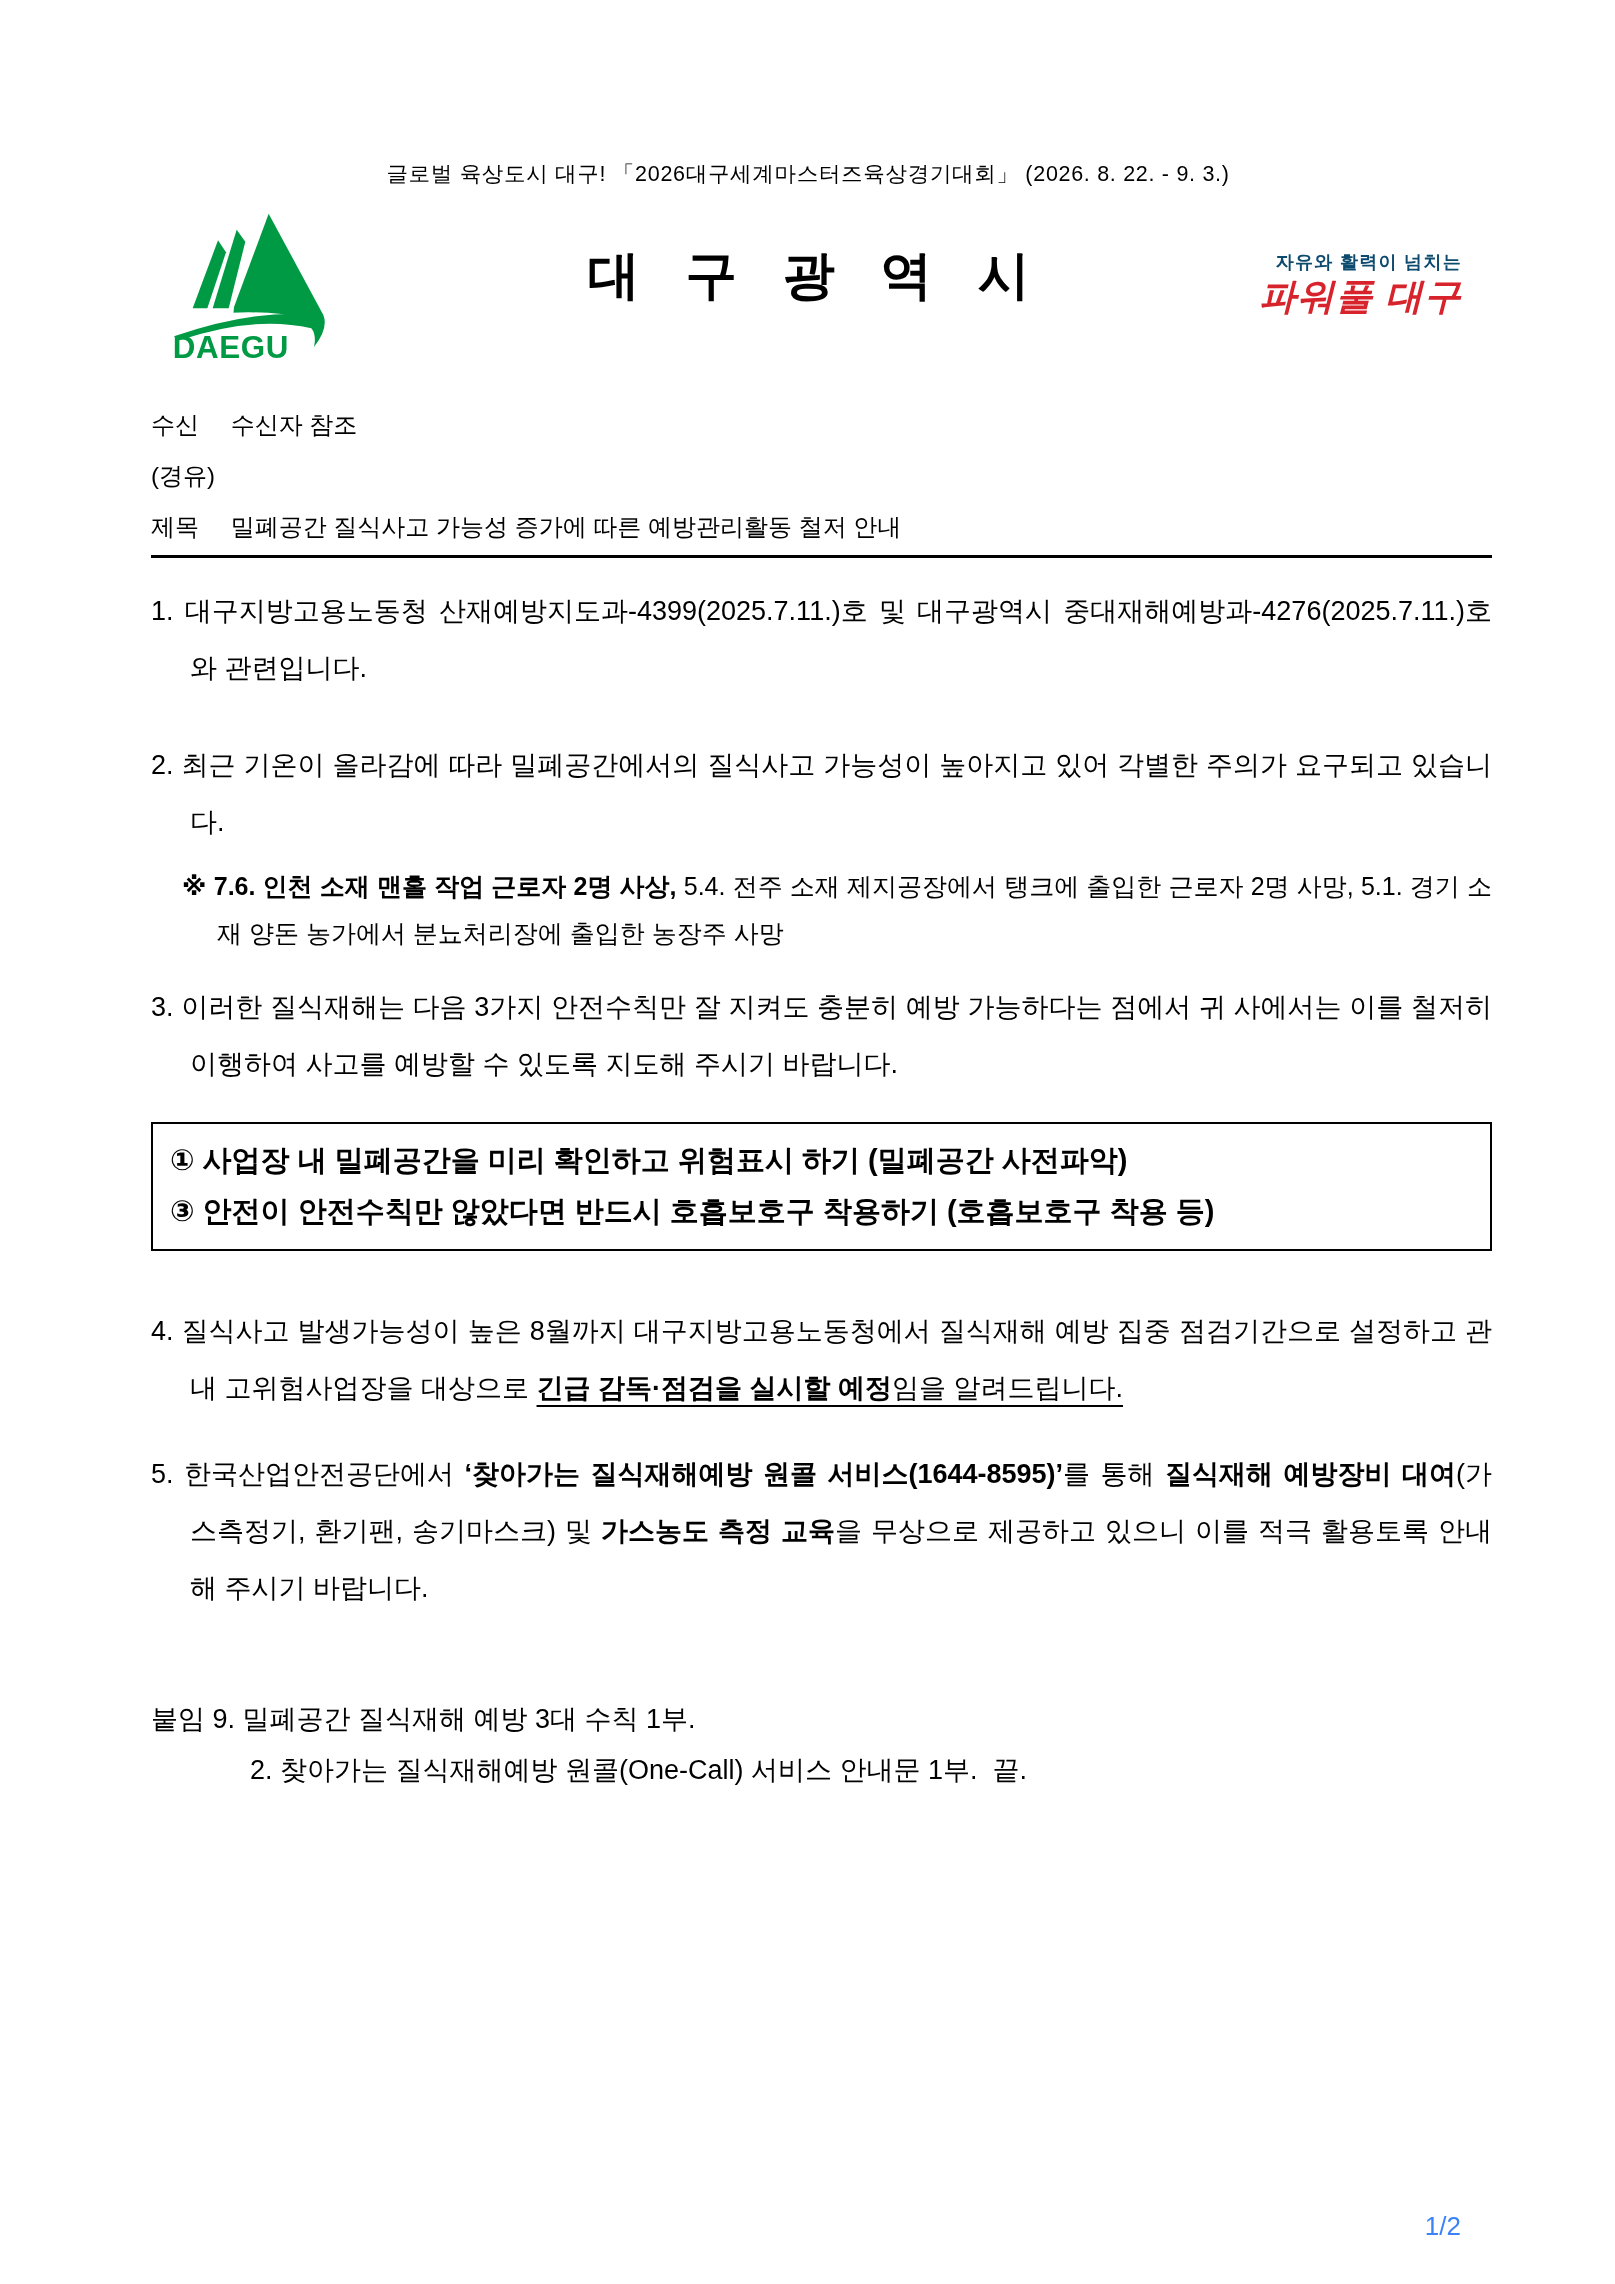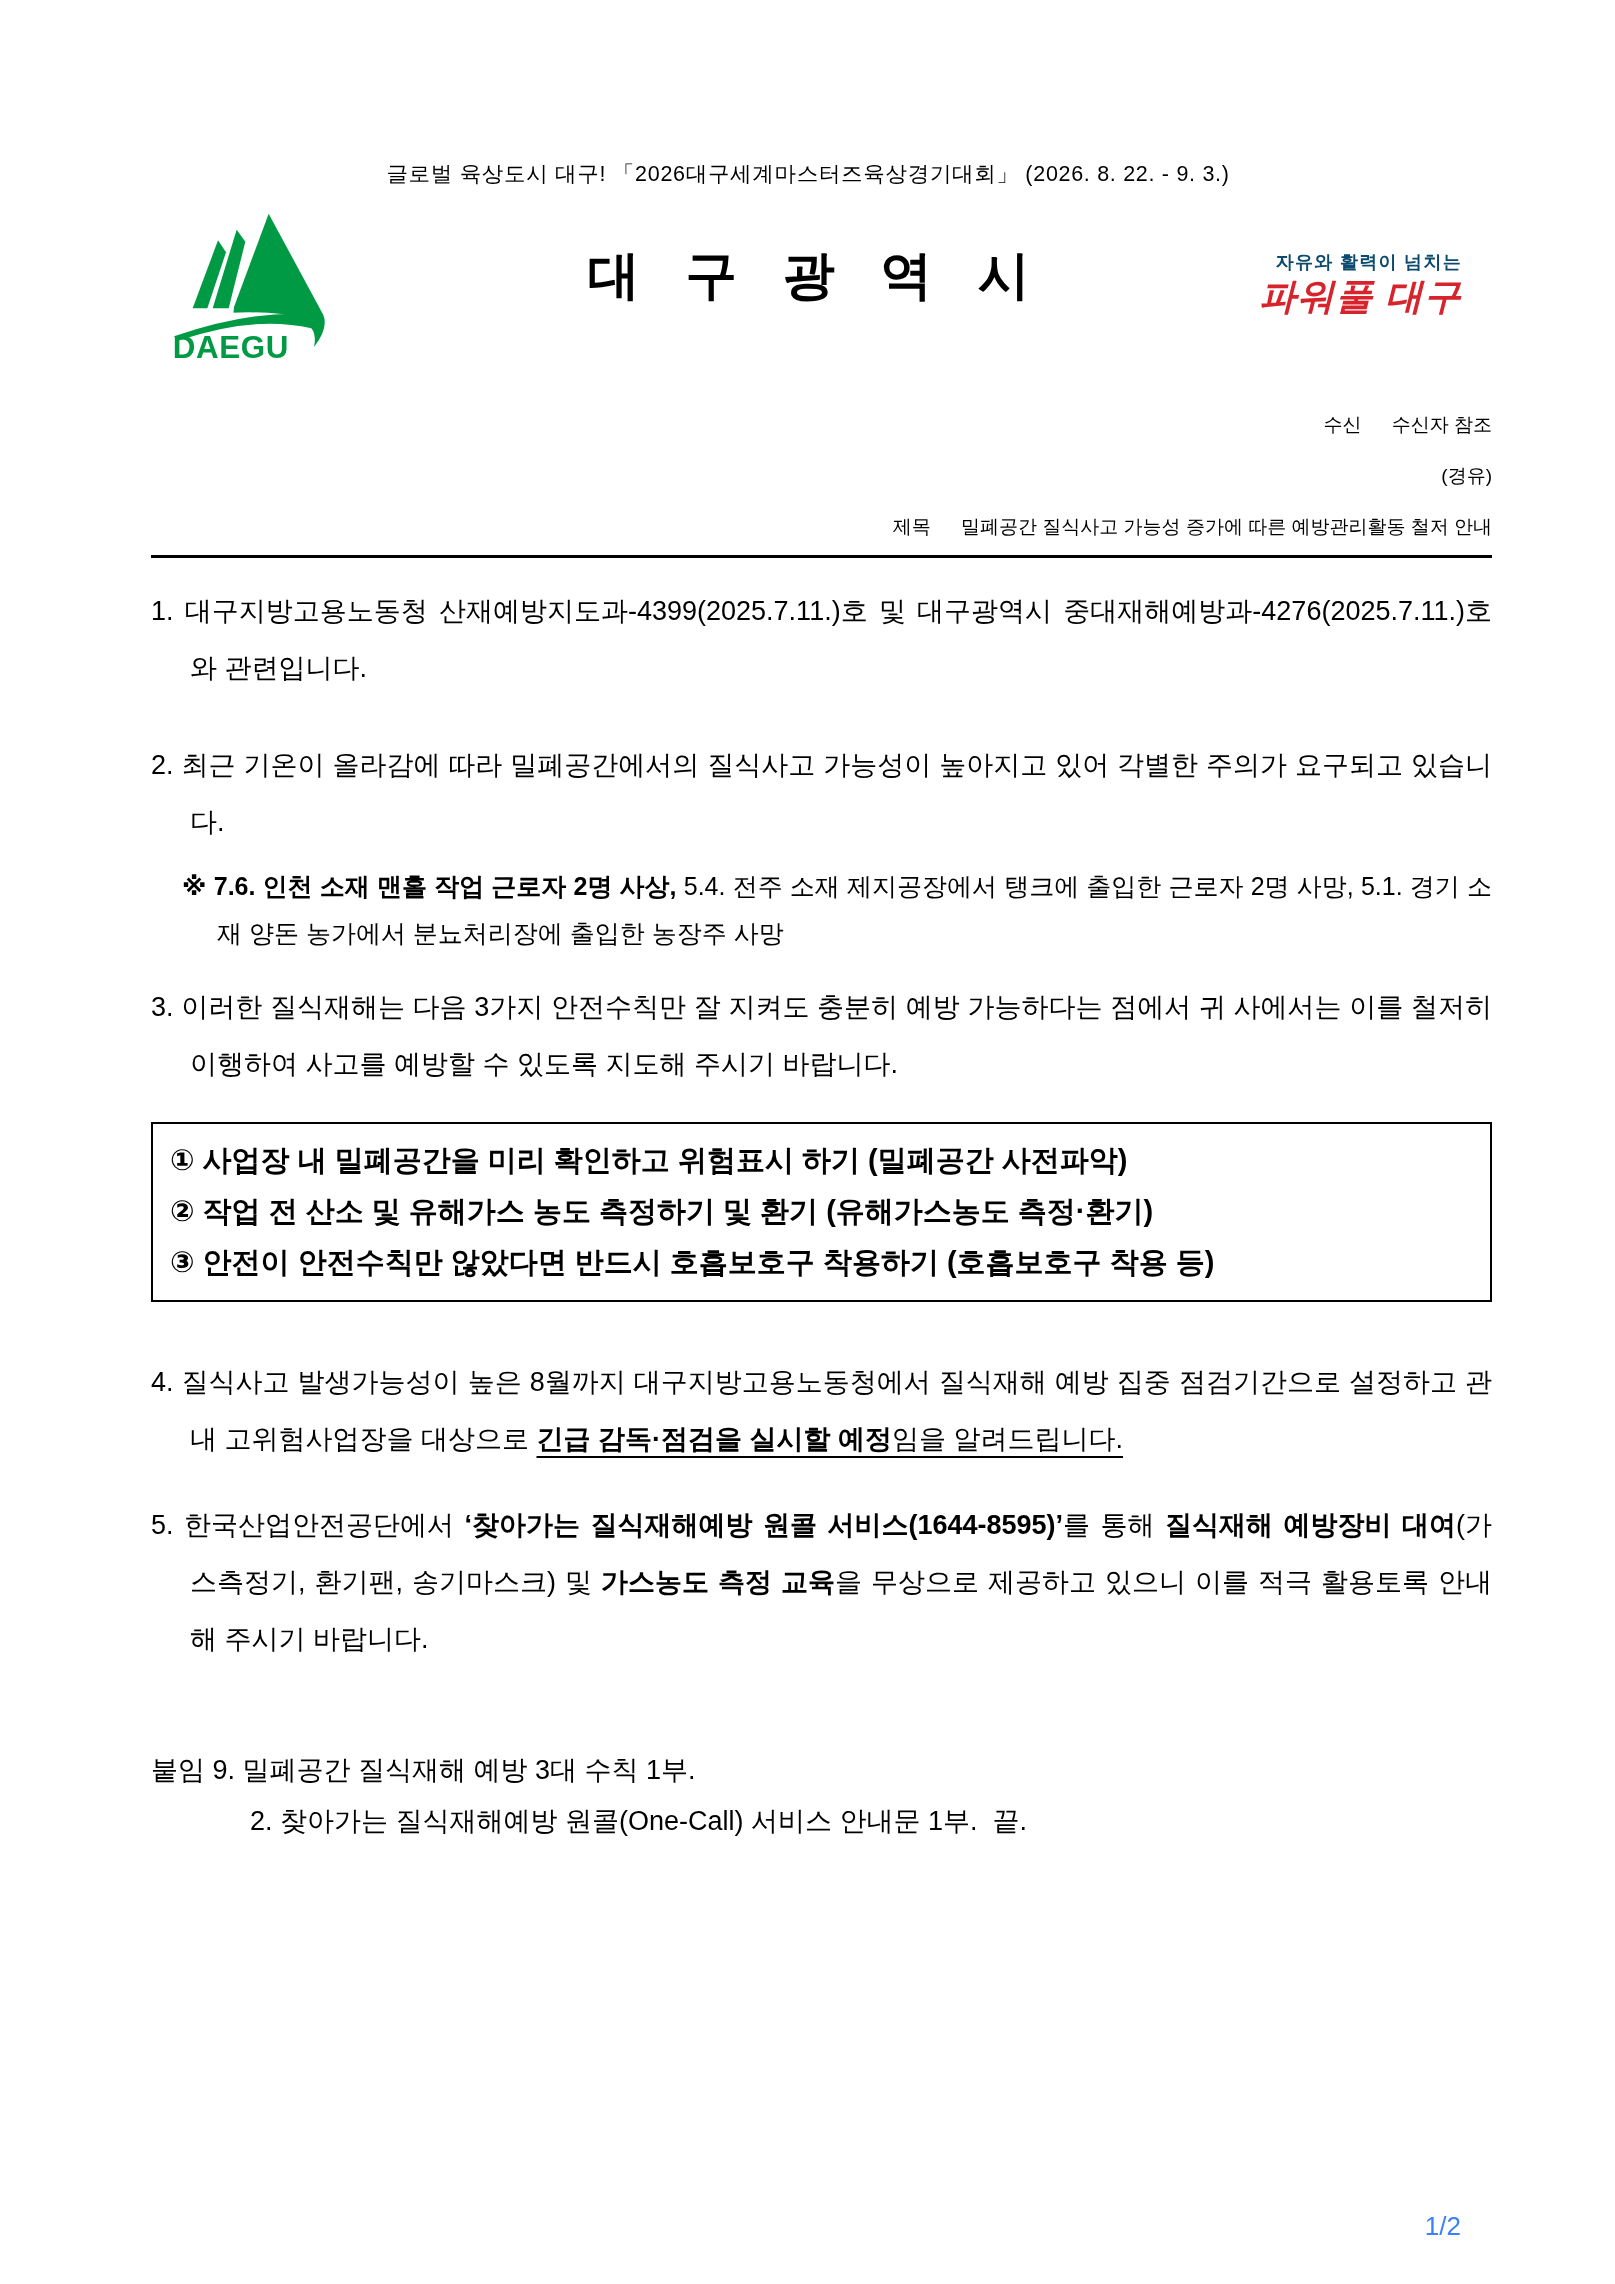--- a/index.html
+++ b/index.html
@@ -33,21 +33,21 @@
     font-size:18px; font-weight:800; color:#0c4a6e; letter-spacing:1.3px;text-align:right;
   }
   .slogan-main {
     margin-top:6.5px; font-size:37px; font-weight:800; font-style:italic;
     color:#d7232b; letter-spacing:1.3px;
   }
 
   
   .content { position:absolute; left:151px; top:399px; width:1341px; }
 
-  .meta-line { font-size:19px; line-height:51px; white-space:nowrap;text-align:right; }
+  .meta-line { font-size:24px; line-height:51px; white-space:nowrap; }
   .meta-label { display:inline-block; }
   .meta-value { display:inline-block; margin-left:25px; }
 
   .divider { height:3.3px; background:#000; margin-top:2.6px; }
 
   .para {
     margin:0; font-size:27px; line-height:57px; text-align:justify;
     padding-left:39px; text-indent:-39px;
   }
   .note {
@@ -121,21 +121,20 @@
 
     <div class="divider"></div>
 
     <div id="paras">
         <p class="para" id="p1"><span>1. 대구지방고용노동청 산재예방지도과-4399(2025.7.11.)호 및 대구광역시 중대재해예방과-4276(2025.7.11.)호와 관련입니다.</span></p>
         <p class="para" id="p2"><span>2. 최근 기온이 올라감에 따라 밀폐공간에서의 질식사고 가능성이 높아지고 있어 각별한 주의가 요구되고 있습니다.</span></p>
         <p class="note" id="note1"><span class="b">※ 7.6. 인천 소재 맨홀 작업 근로자 2명 사상,</span><span> 5.4. 전주 소재 제지공장에서 탱크에 출입한 근로자 2명 사망, 5.1. 경기 소재 양돈 농가에서 분뇨처리장에 출입한 농장주 사망</span></p>
         <p class="para" id="p3"><span>3. 이러한 질식재해는 다음 3가지 안전수칙만 잘 지켜도 충분히 예방 가능하다는 점에서 귀 사에서는 이를 철저히 이행하여 사고를 예방할 수 있도록 지도해 주시기 바랍니다.</span></p>
         <div class="rulebox" id="box1">
           <div class="box-item">① 사업장 내 밀폐공간을 미리 확인하고 위험표시 하기 (밀폐공간 사전파악)</div>
-          <div class="box-item">② 작업 전 산소 및 유해가스 농도 측정하기 및 환기 (유해가스농도 측정·환기)</div>
           <div class="box-item">③ 안전이 안전수칙만 않았다면 반드시 호흡보호구 착용하기 (호흡보호구 착용 등)</div>
         </div>
         <p class="para" id="p4"><span>4. 질식사고 발생가능성이 높은 8월까지 대구지방고용노동청에서 질식재해 예방 집중 점검기간으로 설정하고 관내 고위험사업장을 대상으로 </span><span class="b u">긴급 감독·점검을 실시할 예정</span><span class="u">임을 알려드립니다.</span></p>
         <p class="para" id="p5"><span>5. 한국산업안전공단에서 </span><span class="b">‘찾아가는 질식재해예방 원콜 서비스(1644-8595)’</span><span>를 통해 </span><span class="b">질식재해 예방장비 대여</span><span>(가스측정기, 환기팬, 송기마스크) 및 </span><span class="b">가스농도 측정 교육</span><span>을 무상으로 제공하고 있으니 이를 적극 활용토록 안내해 주시기 바랍니다.</span></p>
         <div id="attach1">
           <div class="attach-line">붙임 9. 밀폐공간 질식재해 예방 3대 수칙 1부.</div>
           <div class="attach-line attach-cont">2. 찾아가는 질식재해예방 원콜(One-Call) 서비스 안내문 1부.&nbsp; 끝.</div>
         </div>
       </div>
   </div>

